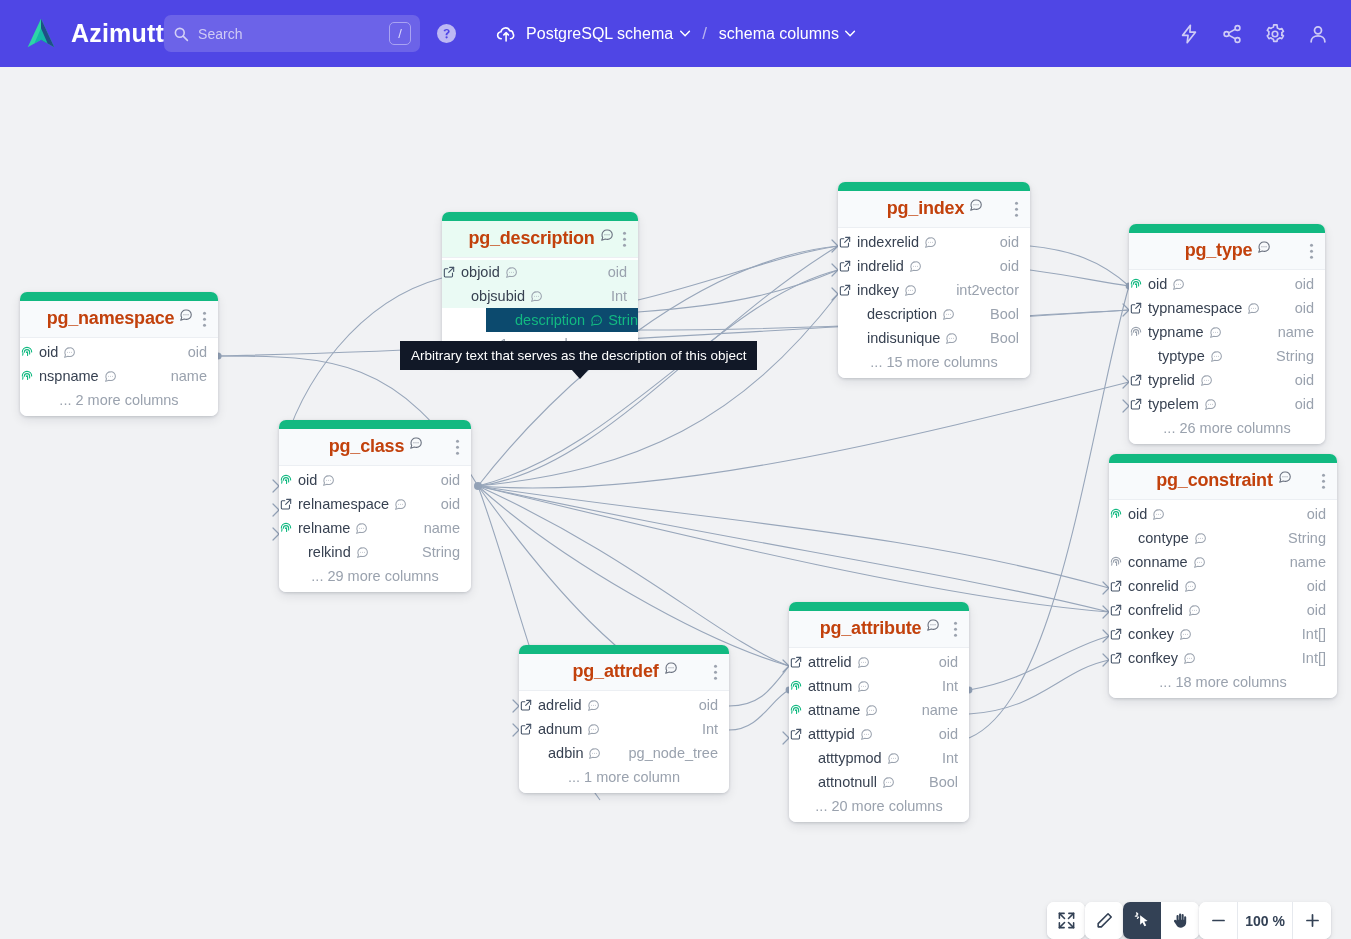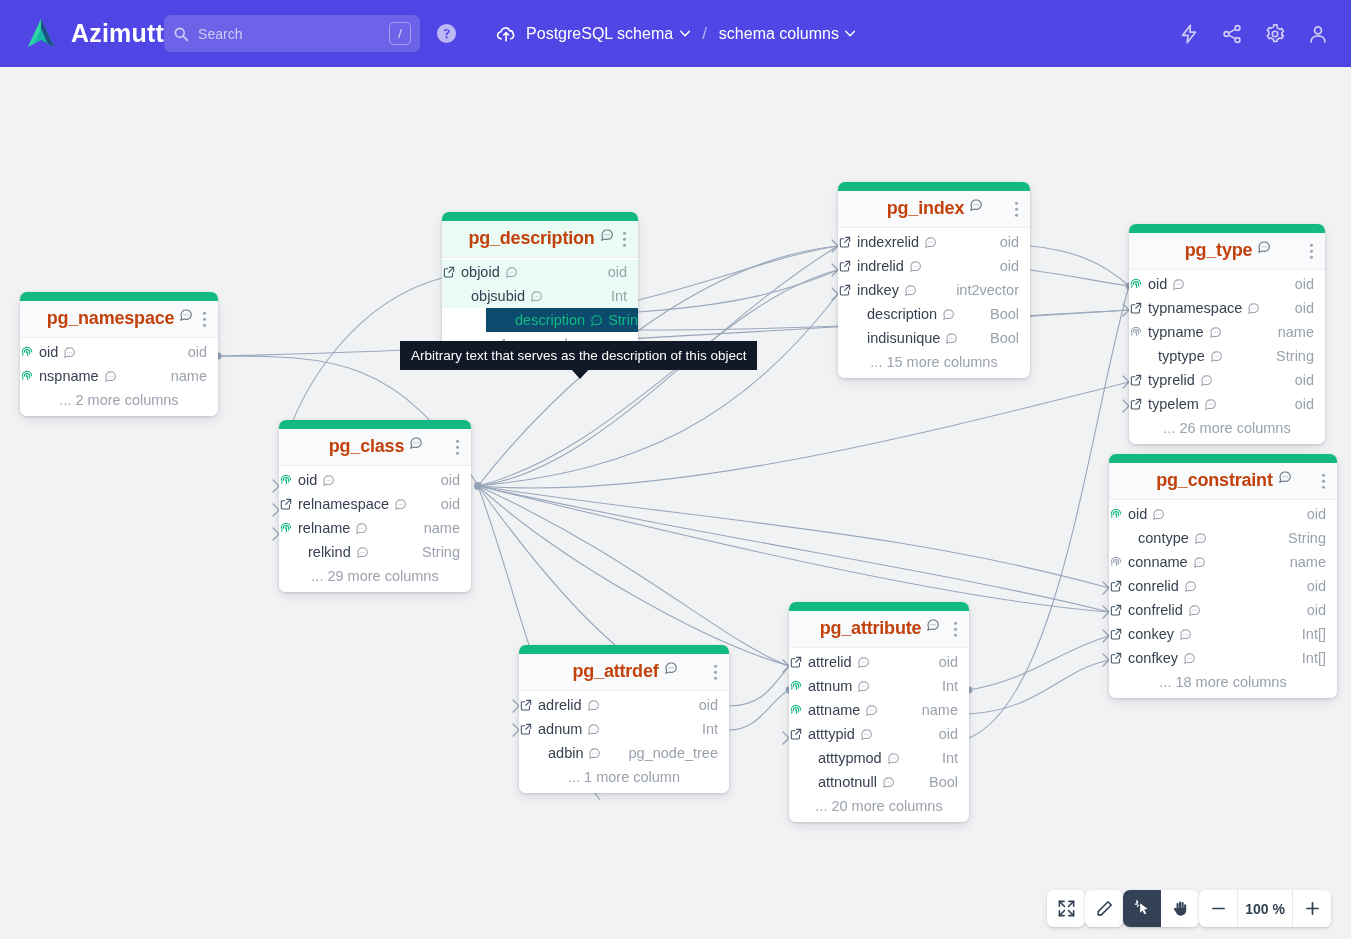--- a/index.html
+++ b/index.html
@@ -128,21 +128,21 @@
   }
   .tooltip .tail {
     position: absolute; left: 50%; margin-left: -8px; bottom: -9px;
     width: 0; height: 0;
     border-left: 9px solid transparent; border-right: 9px solid transparent;
     border-top: 10px solid #111827;
   }
 
   
   .toolbar {
-    position: absolute; right: 20px; bottom: 12px;
+    position: absolute; right: 20px; bottom: 0;
     display: flex; align-items: flex-start; gap: 0; z-index: 40;
   }
   .tgroup {
     display: flex; background: #ffffff; border-radius: 7px;
     box-shadow: 0 1px 2px rgba(15,23,42,.14), 0 2px 6px rgba(15,23,42,.08);
     overflow: hidden;
   }
   .tbtn {
     width: 38px; height: 37px; display: flex; align-items: center;
     justify-content: center; cursor: pointer; color: #334155; background: #ffffff;

